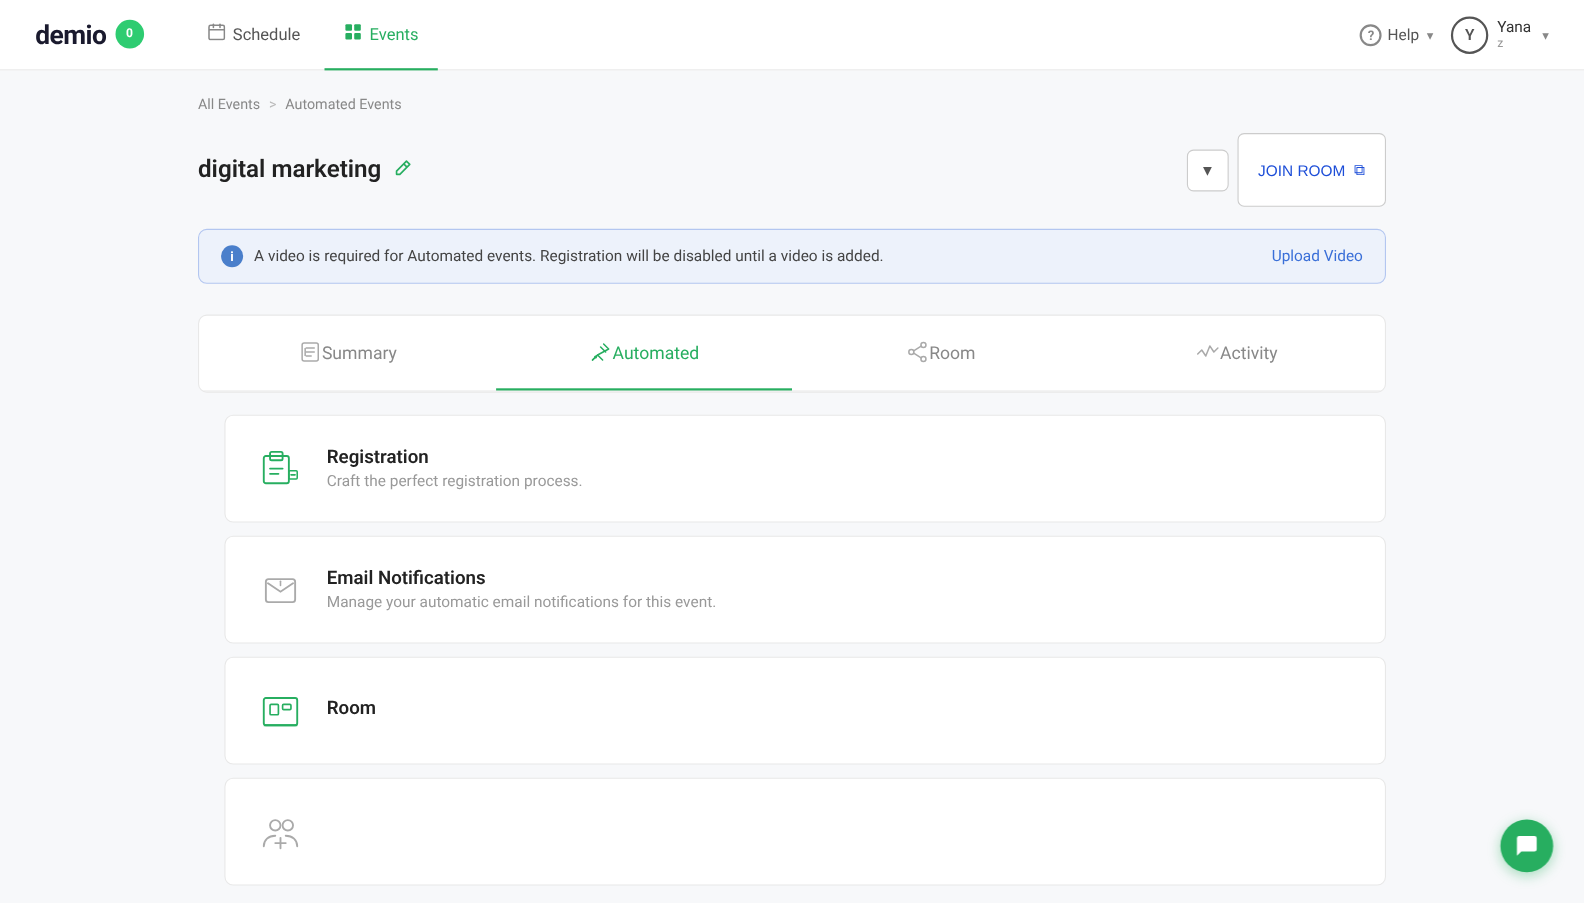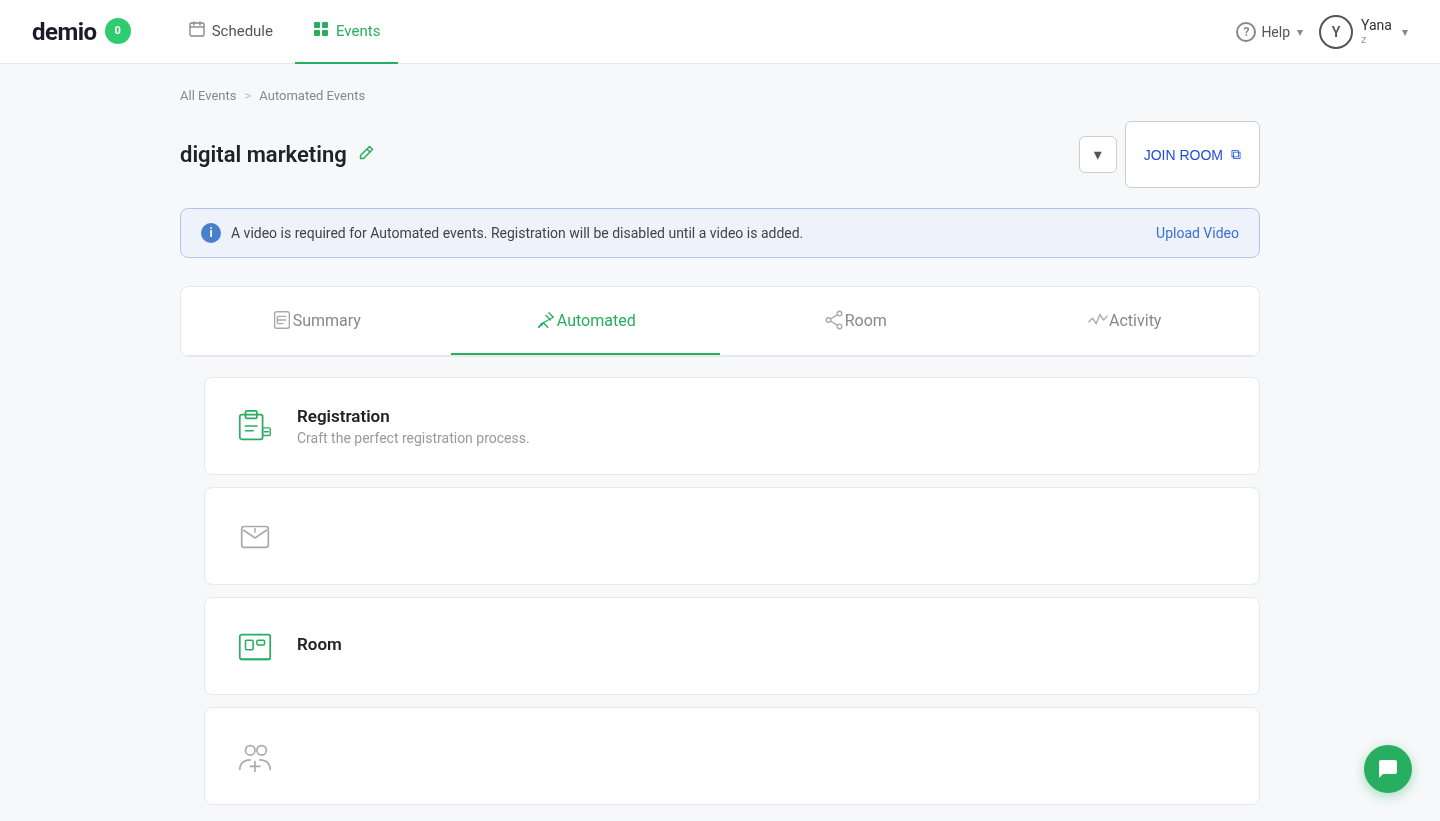--- a/index.html
+++ b/index.html
@@ -474,20 +474,24 @@
     </div>
 
     <div class="content-card">
       <div class="card-icon">
         <svg viewBox="0 0 40 40" fill="none" xmlns="http://www.w3.org/2000/svg">
           <path d="M8 14L20 22L32 14" stroke="#aaa" stroke-width="1.8" stroke-linecap="round"></path>
           <rect x="6" y="10" width="28" height="22" rx="2.5" stroke="#aaa" stroke-width="1.8"></rect>
           <line x1="20" y1="12" x2="20" y2="16" stroke="#aaa" stroke-width="1.5" stroke-linecap="round"></line>
         </svg>
       </div>
+      <div class="card-info">
+        <div class="card-title">Email Notifications</div>
+        <div class="card-desc">Manage your automatic email notifications for this event.</div>
+      </div>
     </div>
 
     <div class="content-card">
       <div class="card-icon">
         <svg viewBox="0 0 40 40" fill="none" xmlns="http://www.w3.org/2000/svg">
           <rect x="4" y="8" width="32" height="26" rx="2" stroke="#27ae60" stroke-width="1.8"></rect>
           <rect x="10" y="14" width="8" height="10" rx="1" stroke="#27ae60" stroke-width="1.6"></rect>
           <rect x="22" y="14" width="8" height="5" rx="1" stroke="#27ae60" stroke-width="1.6"></rect>
           <line x1="4" y1="34" x2="36" y2="34" stroke="#27ae60" stroke-width="1.8"></line>
         </svg>

